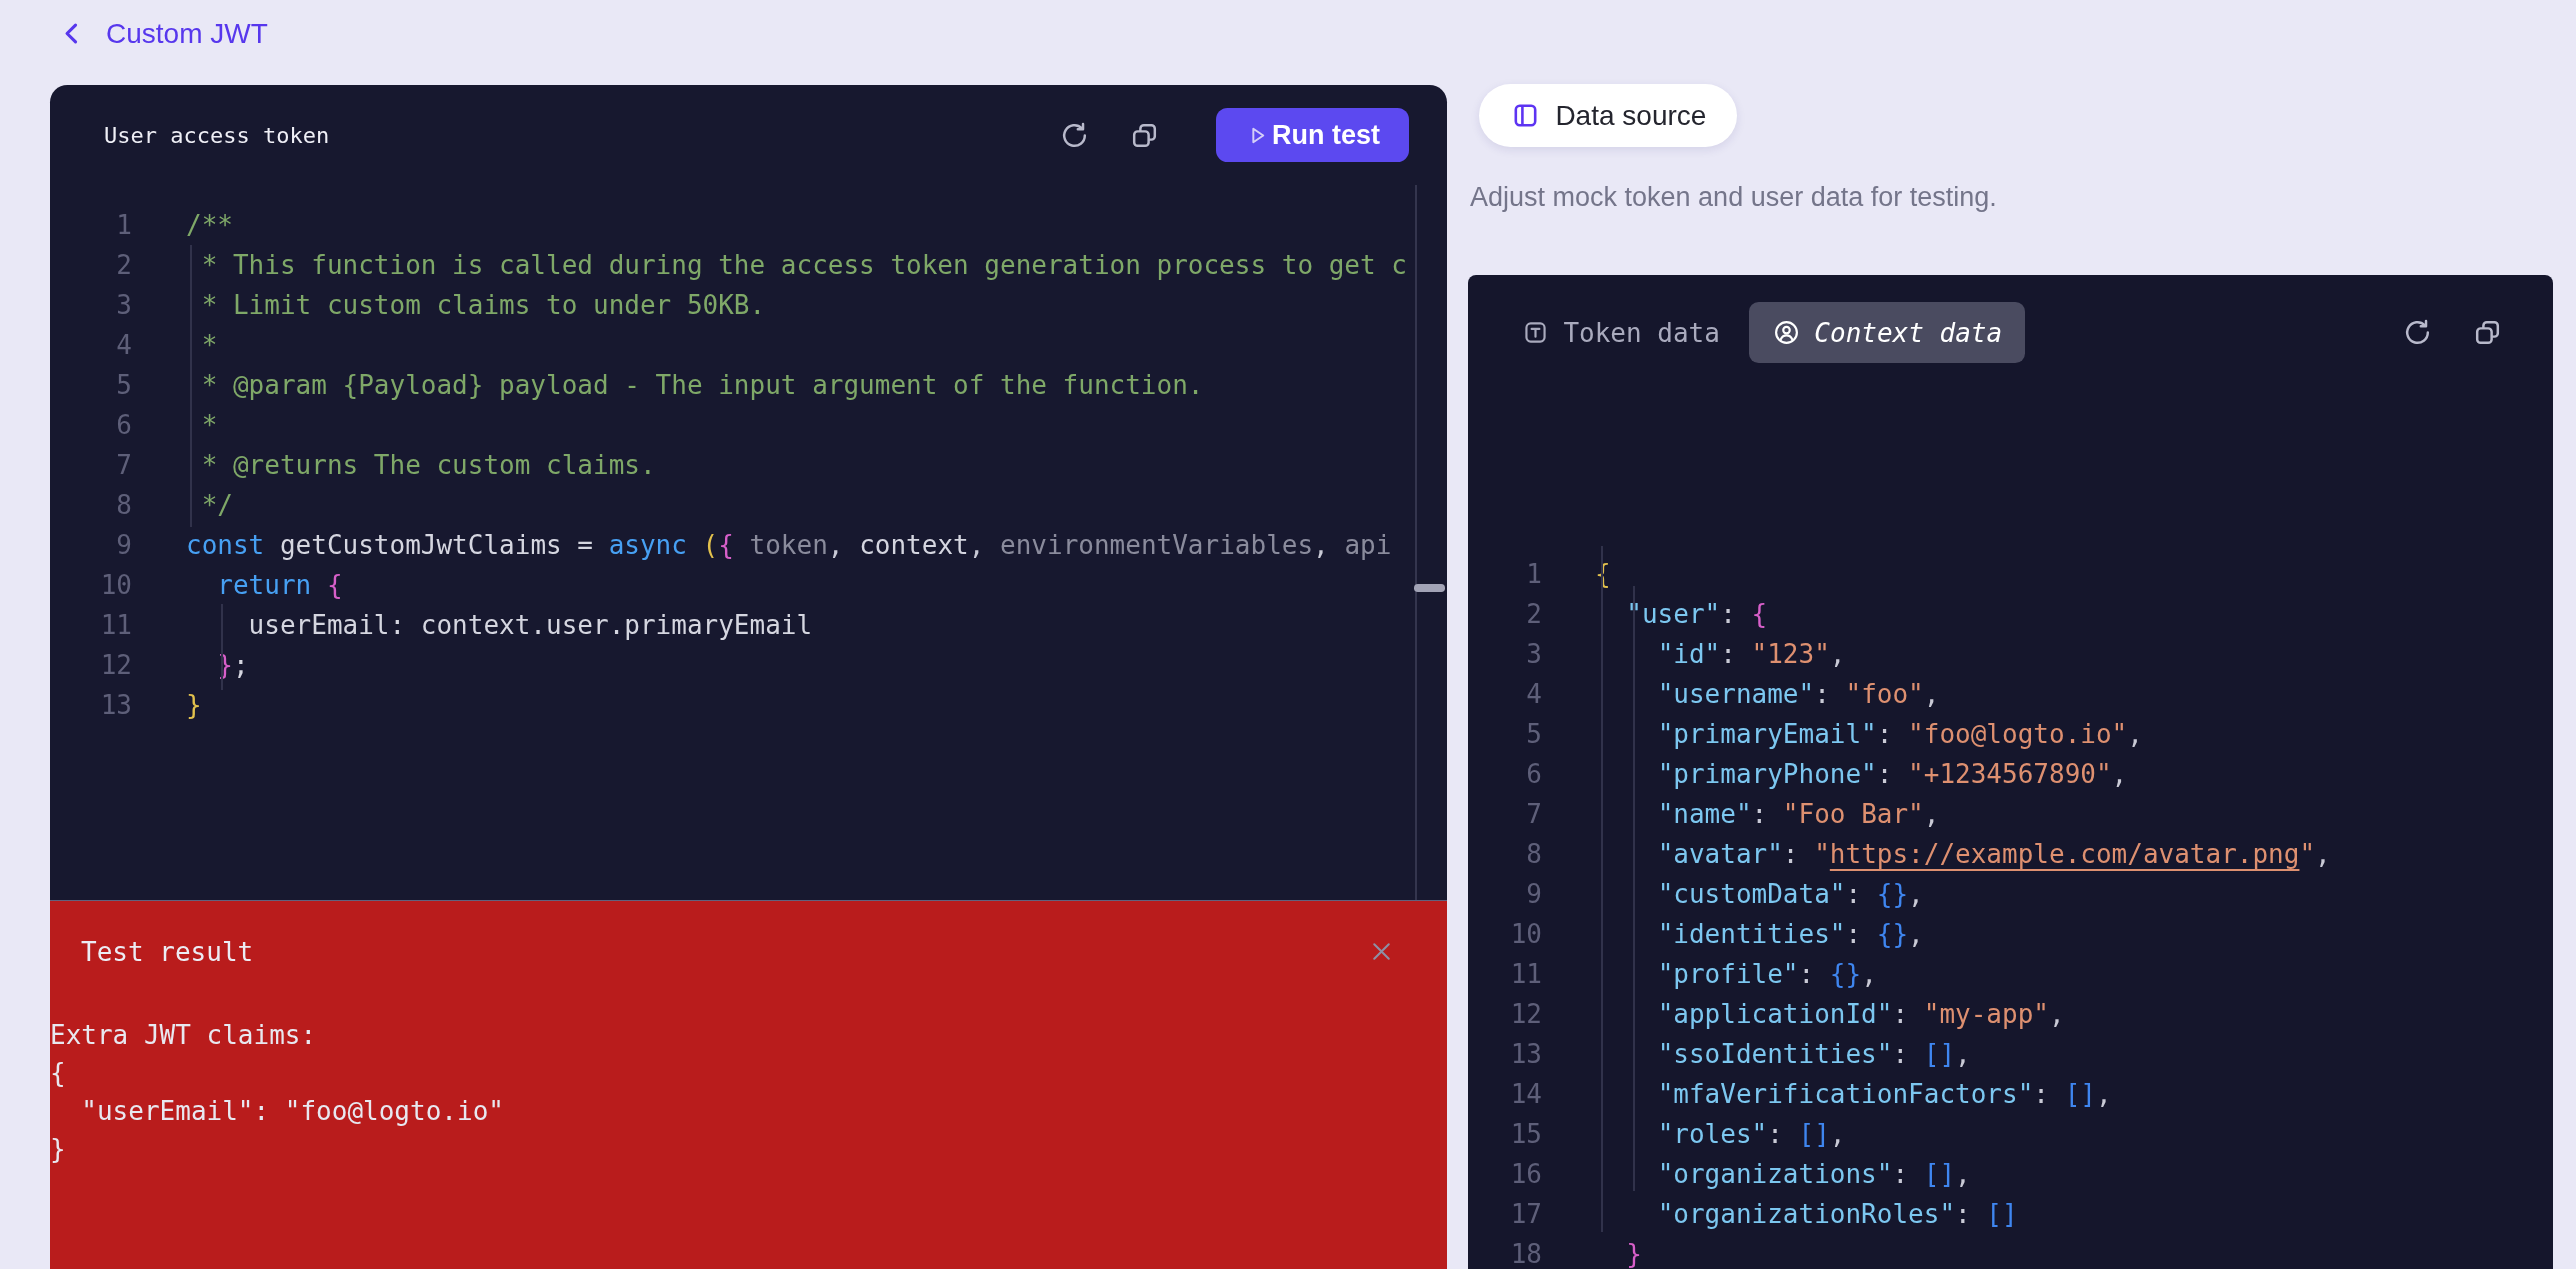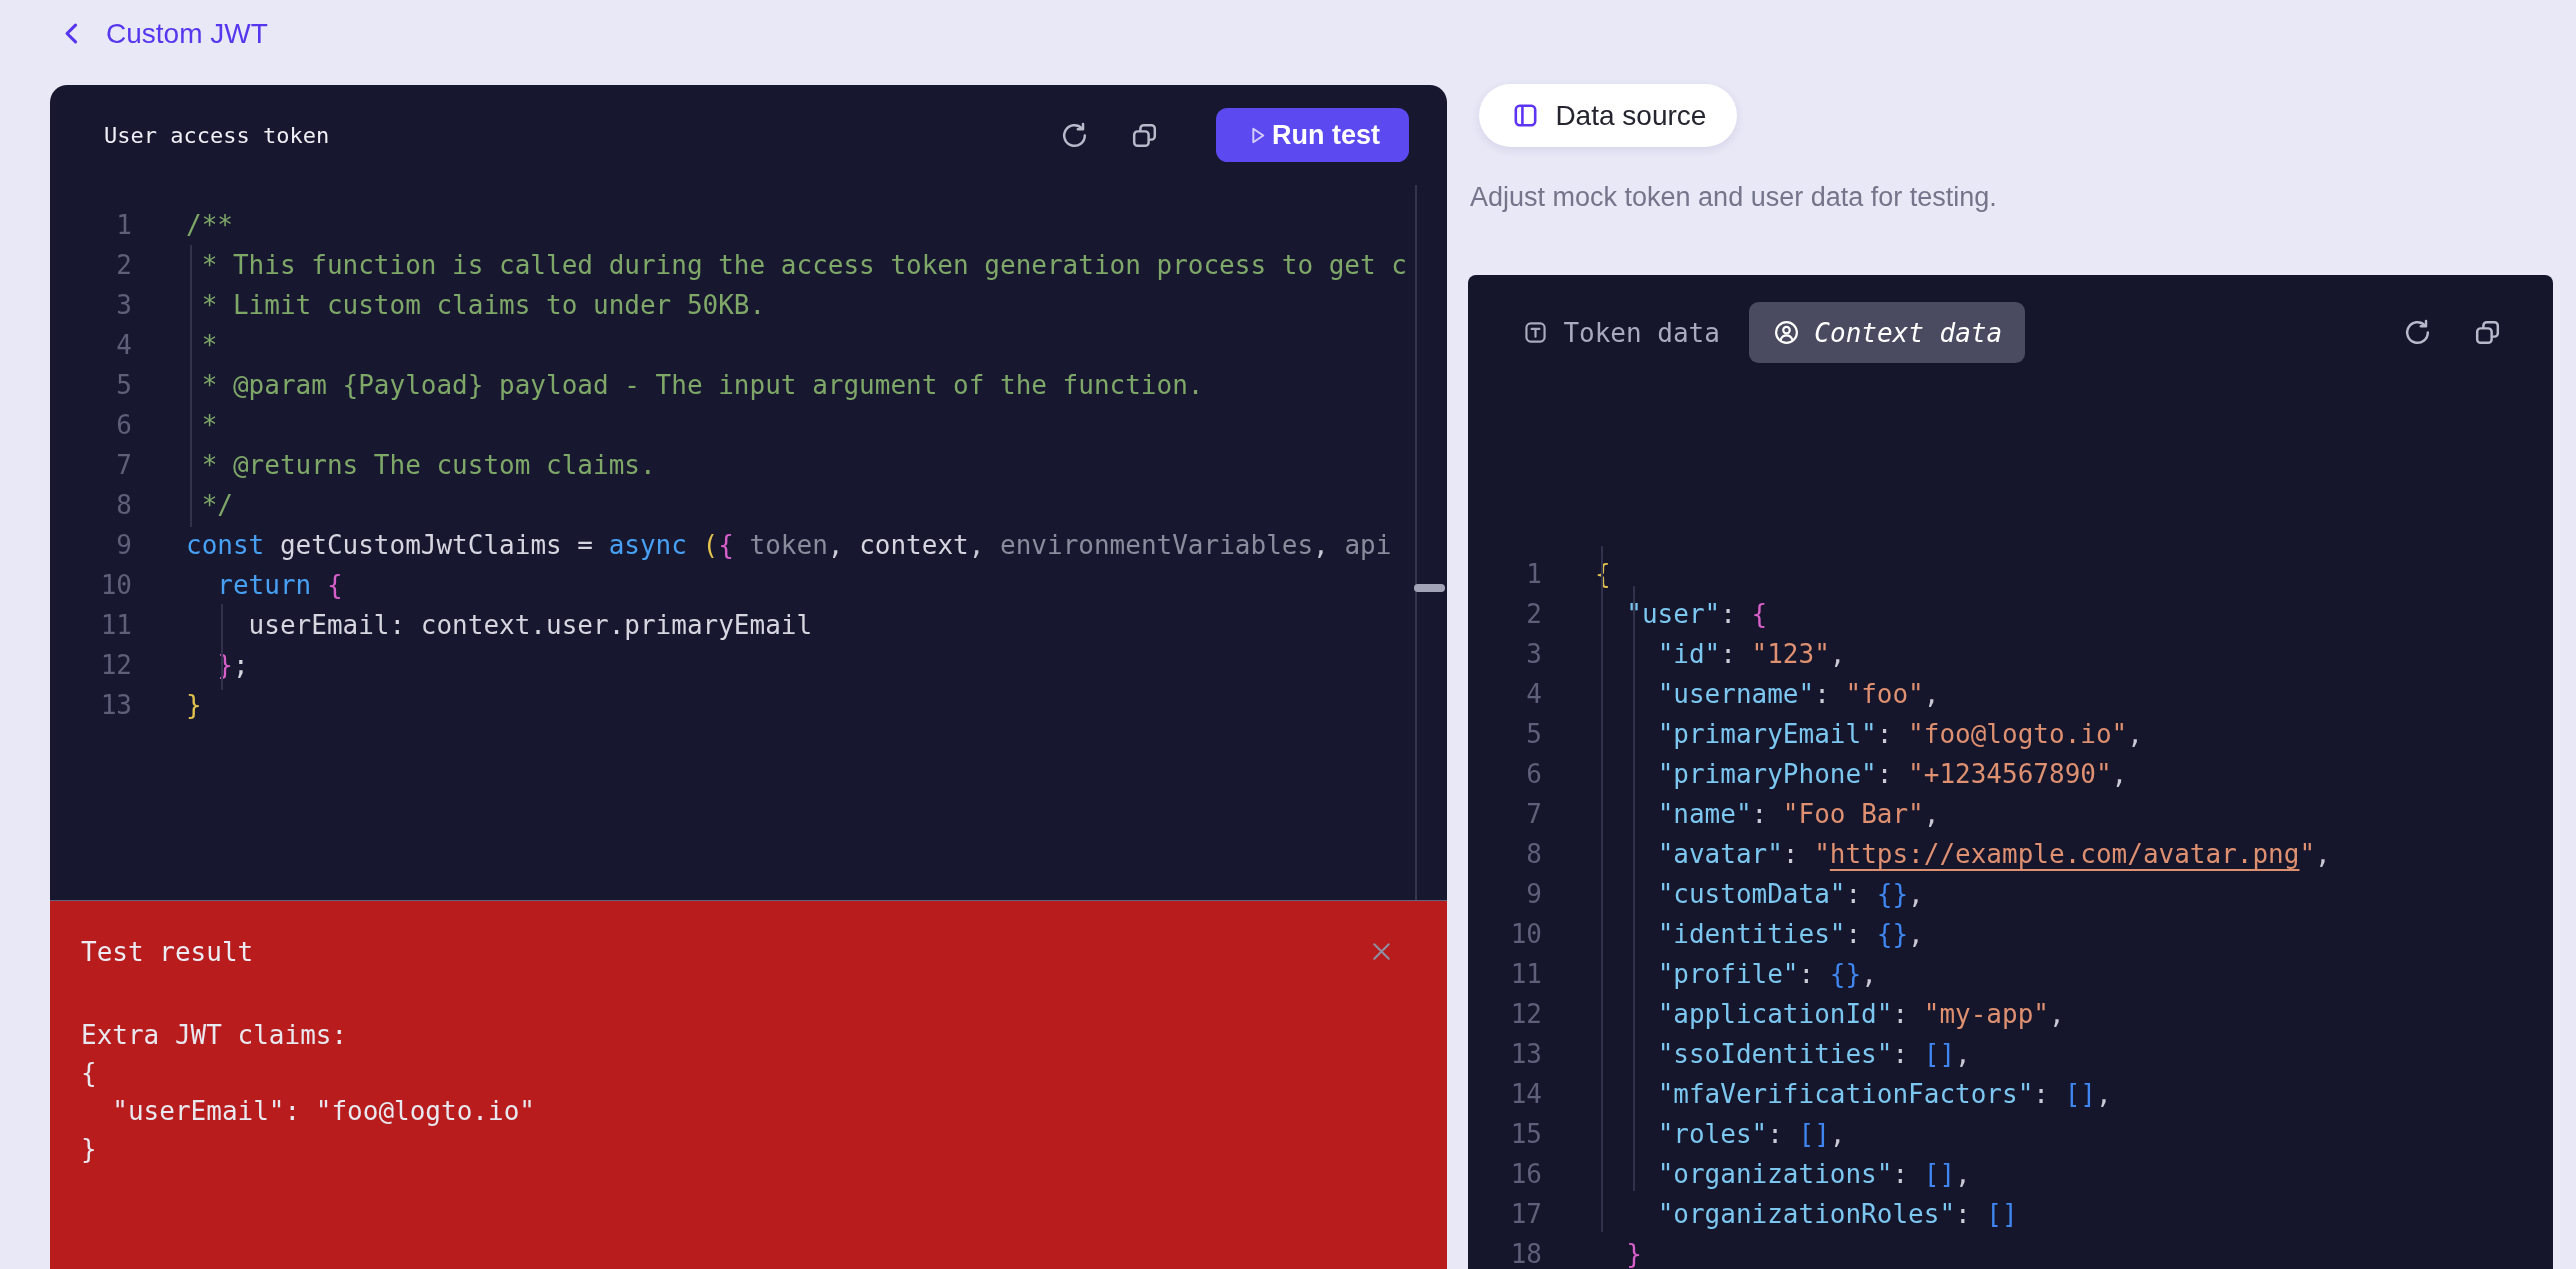--- a/index.html
+++ b/index.html
@@ -32,21 +32,21 @@
   .lnk{color:#DE9070;text-decoration:underline;text-underline-offset:5.8px;}
 
   .guide{position:absolute;width:1.9px;background:#31324B;}
   .scroll-track{position:absolute;left:1365px;top:100px;height:716px;width:1.9px;background:#34354E;}
   .scroll-thumb{position:absolute;left:1364px;top:499px;width:31px;height:7.7px;border-radius:3.8px;background:#A2A3B6;cursor:pointer;}
 
   .test-result{position:absolute;left:0;top:815px;width:1397px;height:370px;
                background:#b91c1c;border-top:1.9px solid #61627D;box-sizing:border-box;}
   .tr-header{display:flex;align-items:center;justify-content:space-between;padding:33px 48px 0 31px;}
   .tr-title{color:#ECECF4;font-size:26px;}
-  .tr-content{margin-top:47px;padding-left:31px;color:#E8E8F0;font-size:26px;line-height:38px;white-space:pre;}
+  .tr-content{margin-top:47px;color:#E8E8F0;font-size:26px;line-height:38px;white-space:pre;}
 
   
   .mode-tabs{position:absolute;left:1479px;top:84px;display:flex;gap:29px;}
   .pill{height:63px;border-radius:32px;display:flex;align-items:center;gap:14.4px;
         padding:0 31px;font-size:28px;cursor:pointer;}
   .pill-light{background:#FFFFFF;color:#24252E;font-weight:500;box-shadow:0 2.9px 9.6px rgba(40,30,120,.10);}
   .pill-purple{background:#6B52F4;color:#FFFFFF;font-weight:600;}
   .caption{position:absolute;left:1470px;top:182px;color:#74758A;font-size:27px;}
 
   .right-panel{position:absolute;left:1468px;top:260px;width:1085px;height:1018px;

